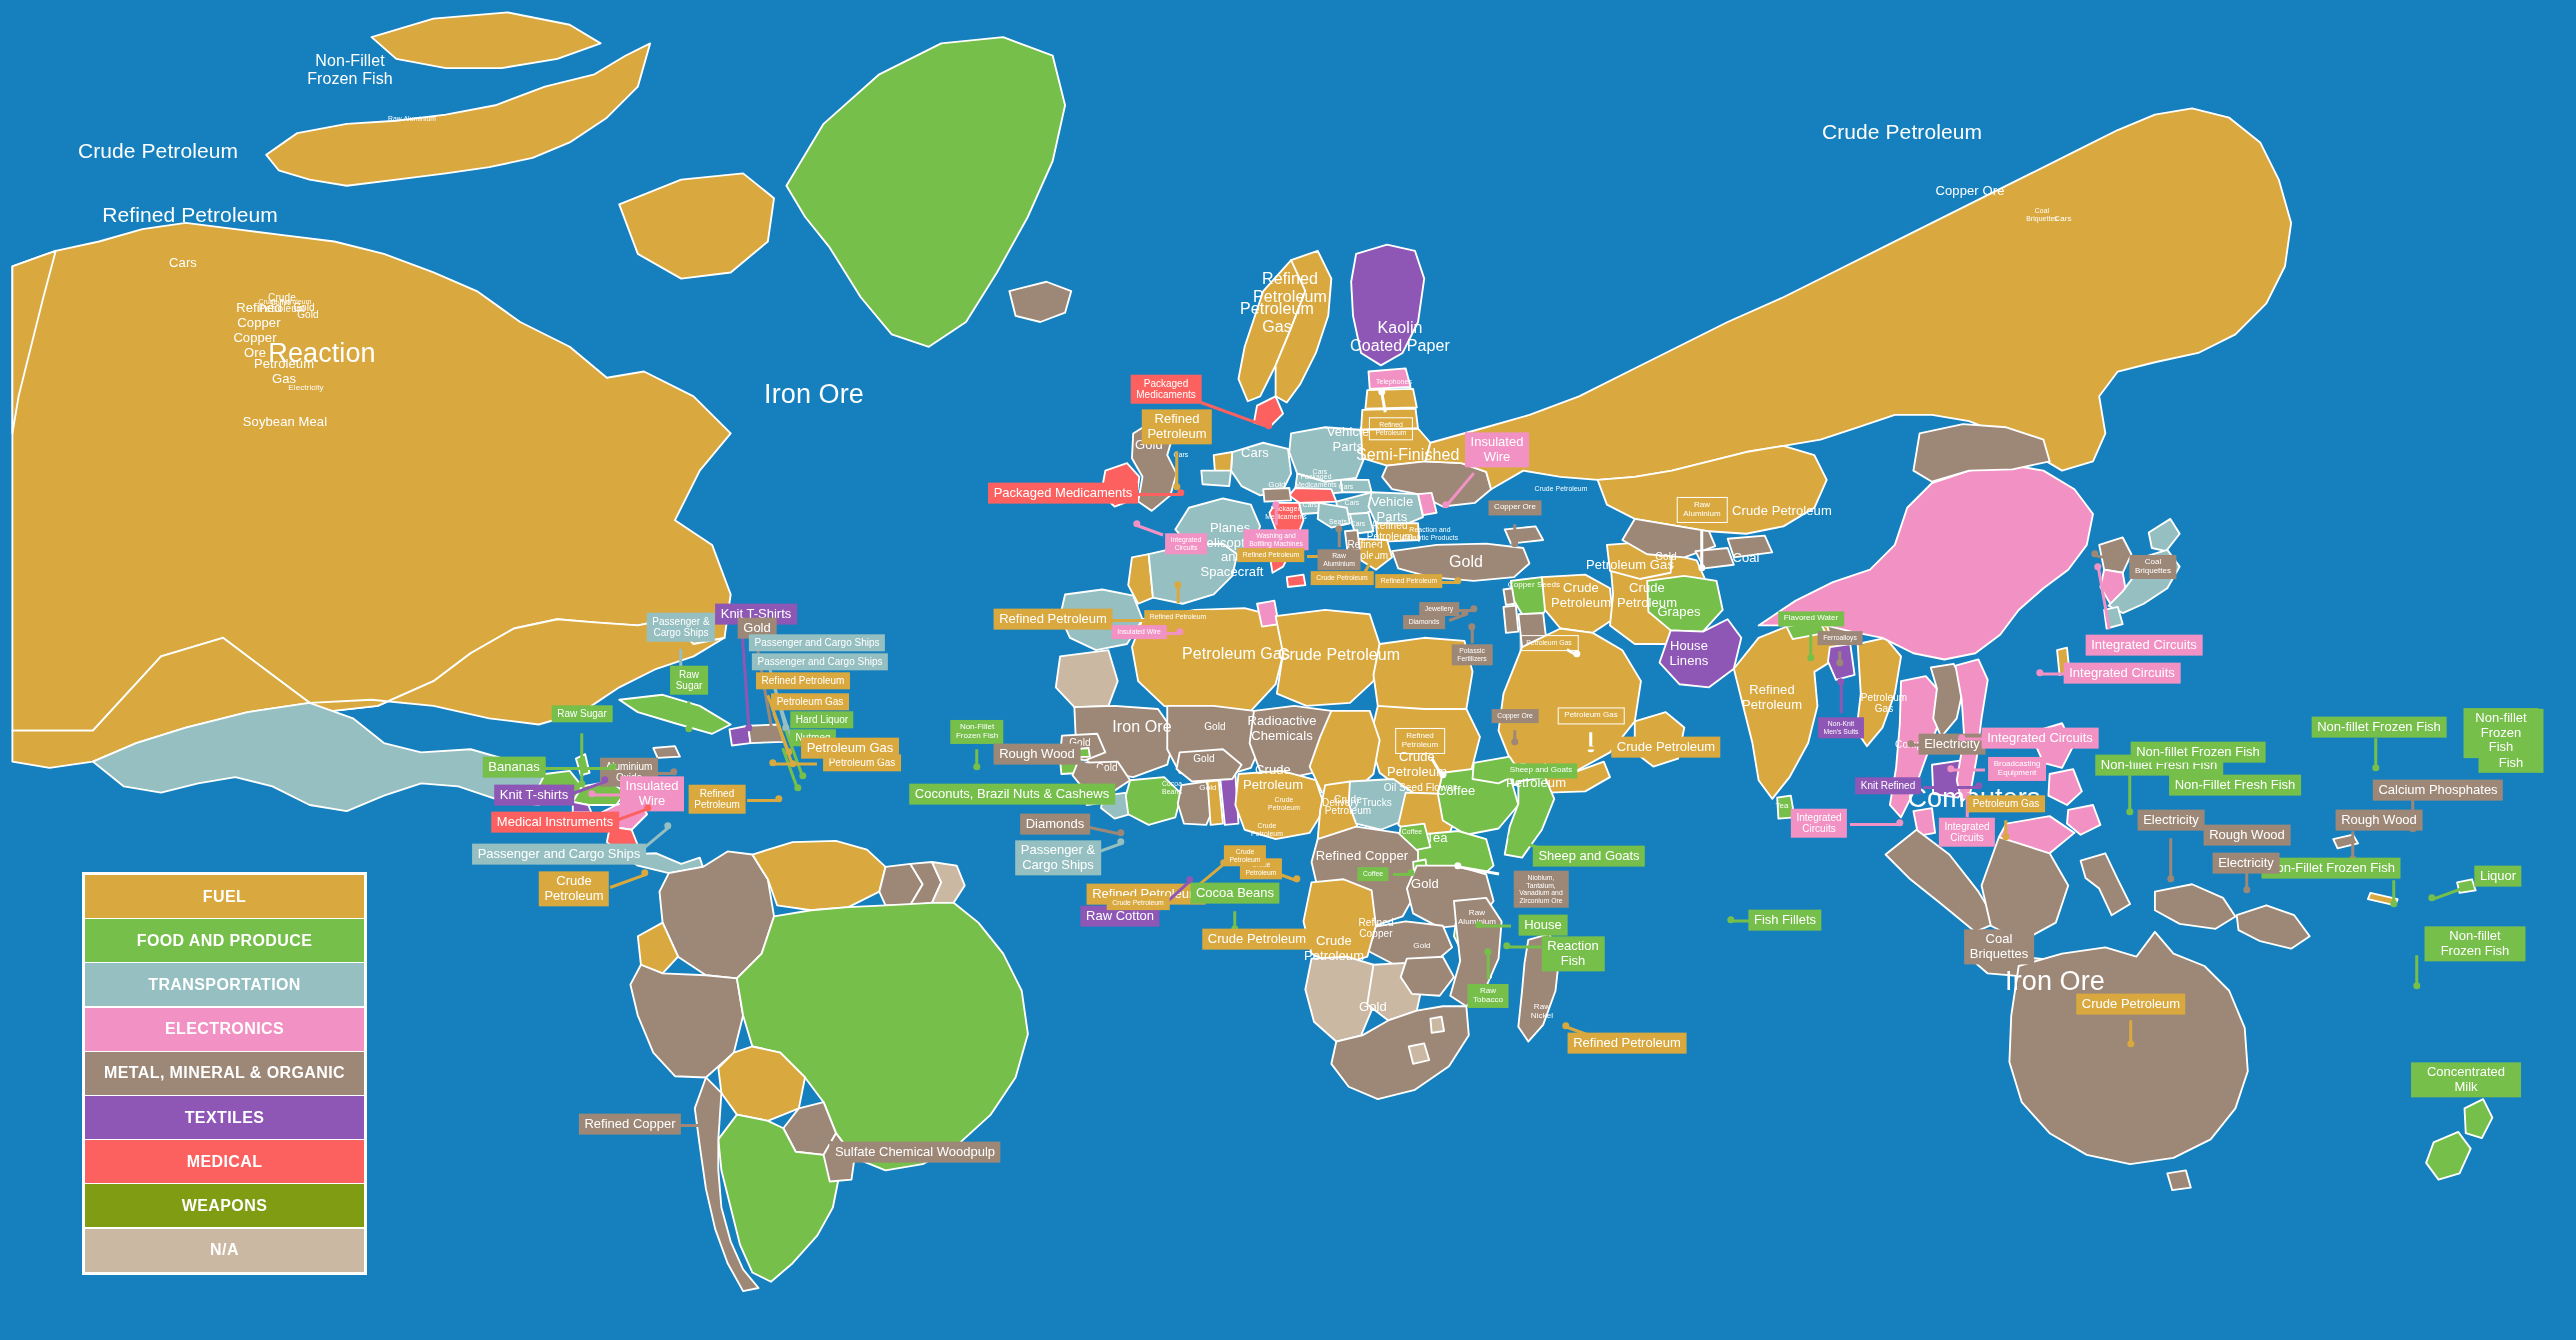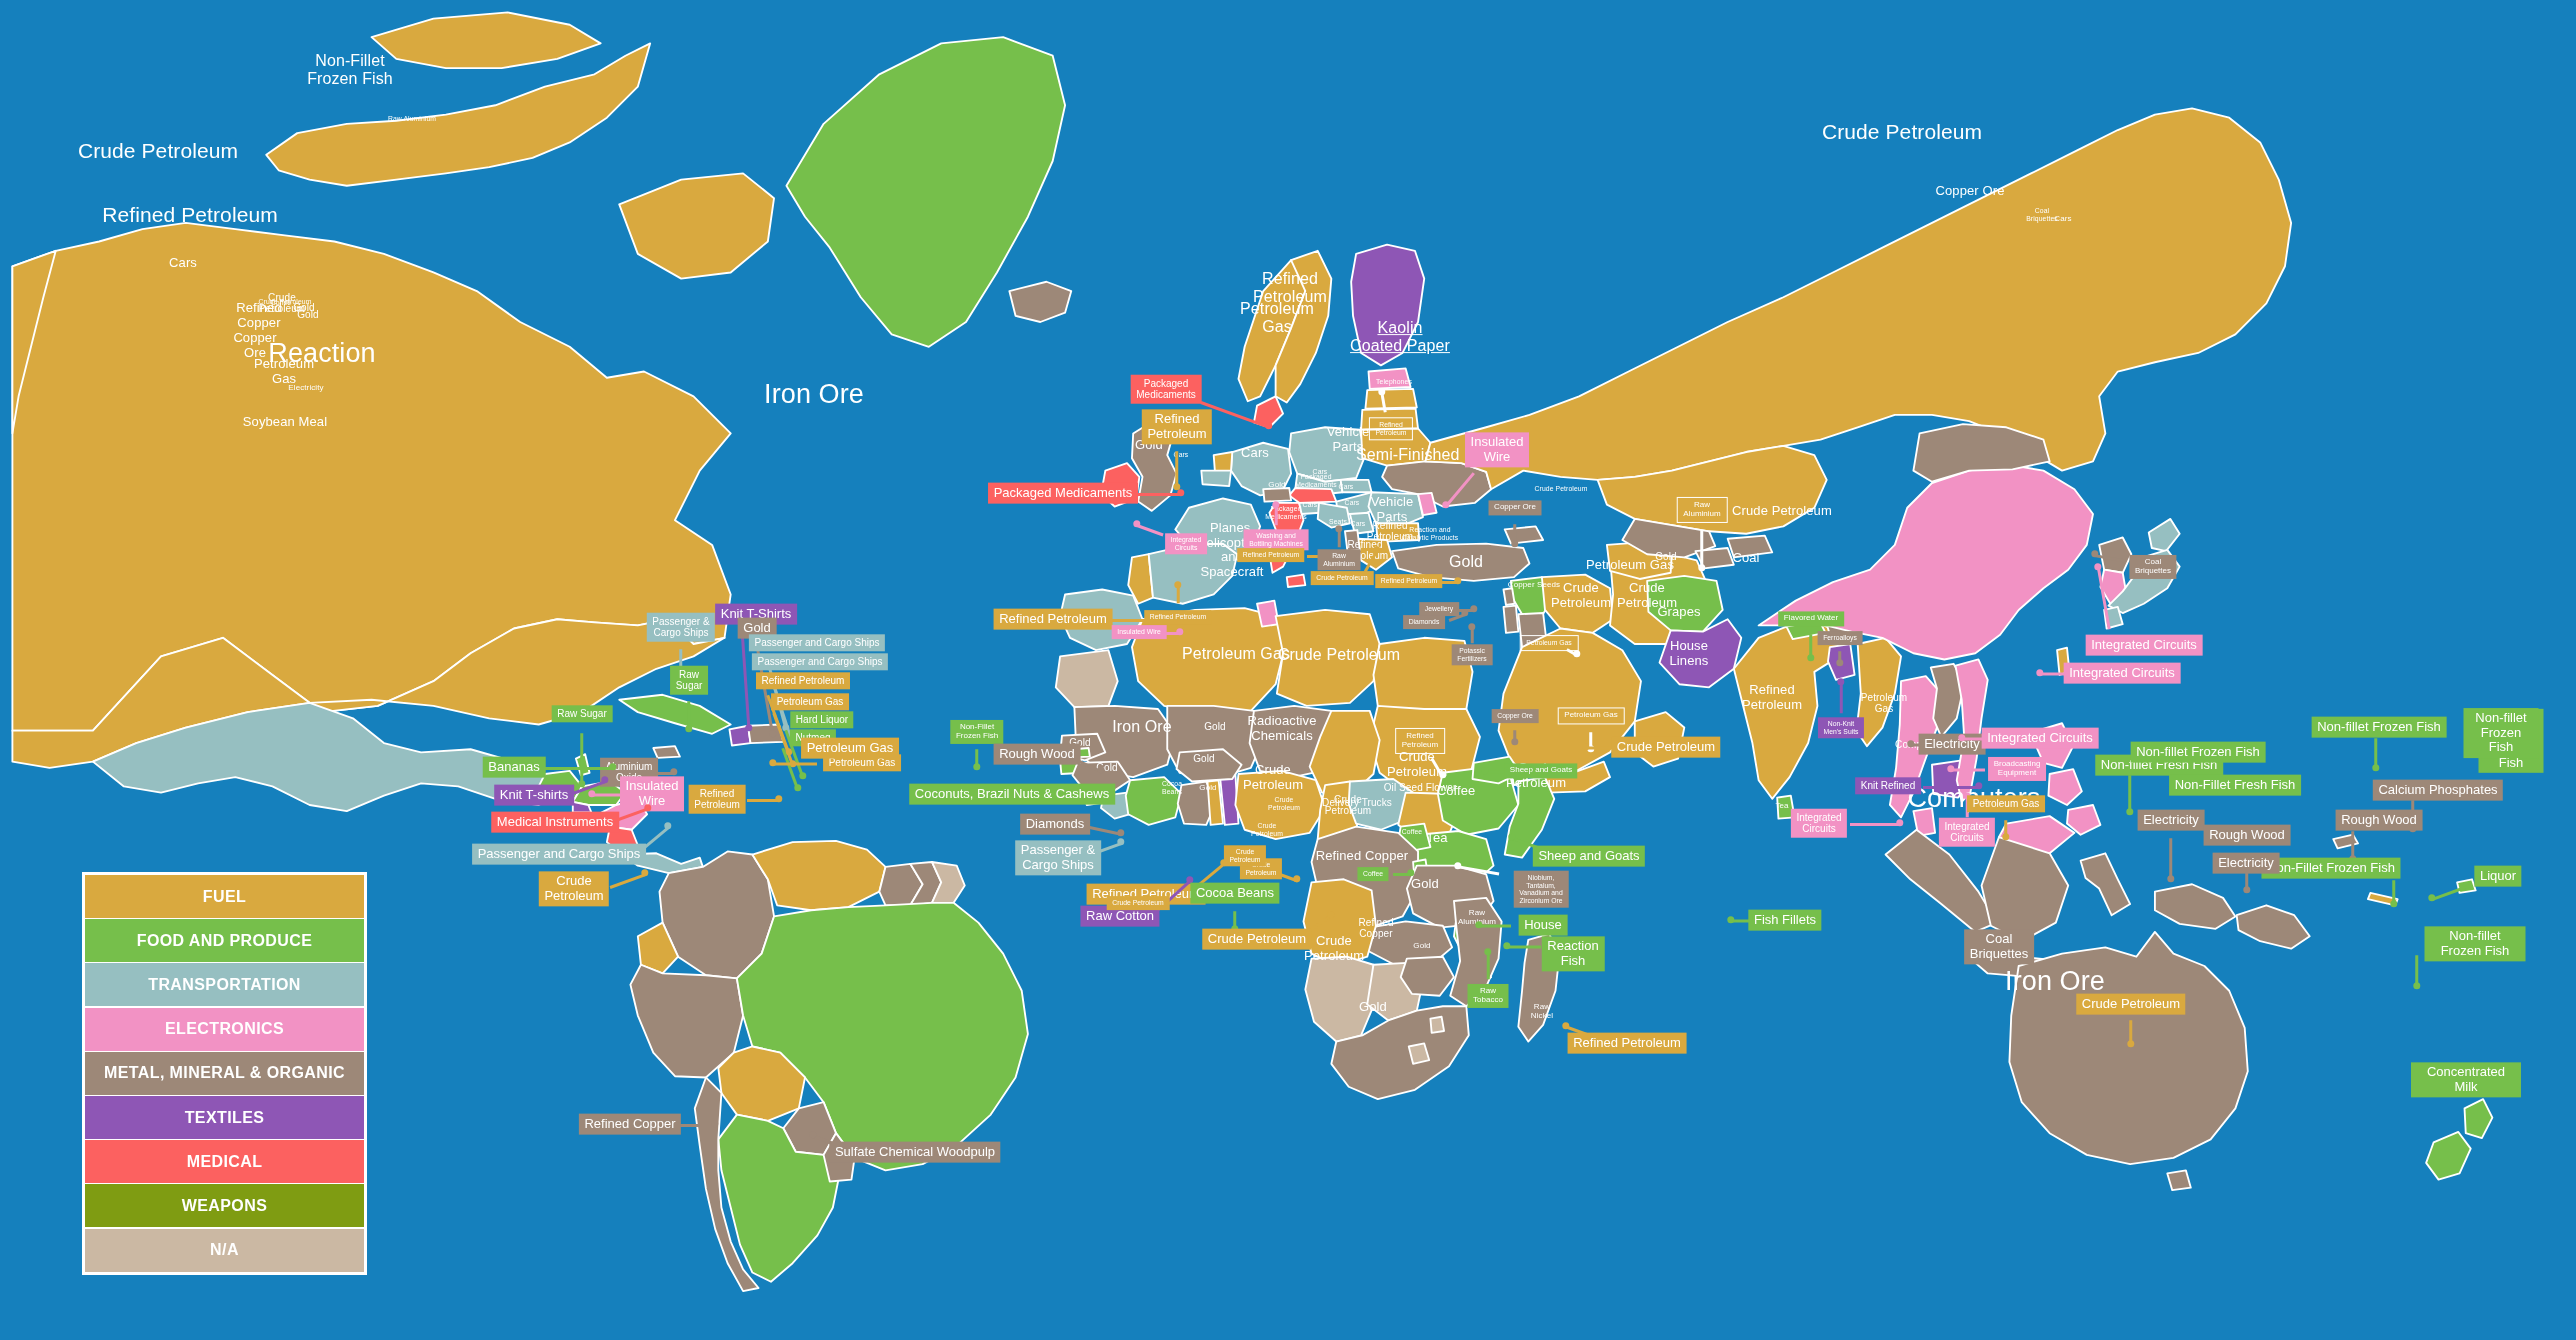--- a/index.html
+++ b/index.html
@@ -335,21 +335,21 @@
 Ore</div>
       <div class="ctext s-xxl" style="left: 322px; top: 353px;">Reaction</div>
       <div class="ctext s-md" style="left: 284px; top: 372px;">Petroleum
 Gas</div>
       <div class="ctext s-xs" style="left: 306px; top: 388px;">Electricity</div>
       <div class="ctext s-md" style="left: 285px; top: 422px;">Soybean Meal</div>
       <div class="ctext s-lg" style="left: 1290px; top: 288px;">Refined
 Petroleum</div>
       <div class="ctext s-lg" style="left: 1277px; top: 318px;">Petroleum
 Gas</div>
-      <div class="ctext s-lg" style="left: 1400px; top: 337px; text-decoration: underline;">Kaolin
+      <div class="ctext s-lg" style="left: 1400px; top: 337px;">Kaolin
 Coated Paper</div>
       <div class="ctext s-xxs" style="left: 1394px; top: 382px;">Telephones</div>
       <div class="ctext s-md" style="left: 1149px; top: 445px;">Gold</div>
       <div class="ctext s-md" style="left: 1255px; top: 453px;">Cars</div>
       <div class="ctext s-xxs" style="left: 1181px; top: 455px;">Cars</div>
       <div class="ctext s-md" style="left: 1348px; top: 440px;">Vehicle
 Parts</div>
       <div class="ctext s-xxs" style="left: 1320px; top: 472px;">Cars</div>
       <div class="ctext s-xxs" style="left: 1346px; top: 487px;">Cars</div>
       <div class="ctext s-xxs" style="left: 1352px; top: 503px;">Cars</div>

